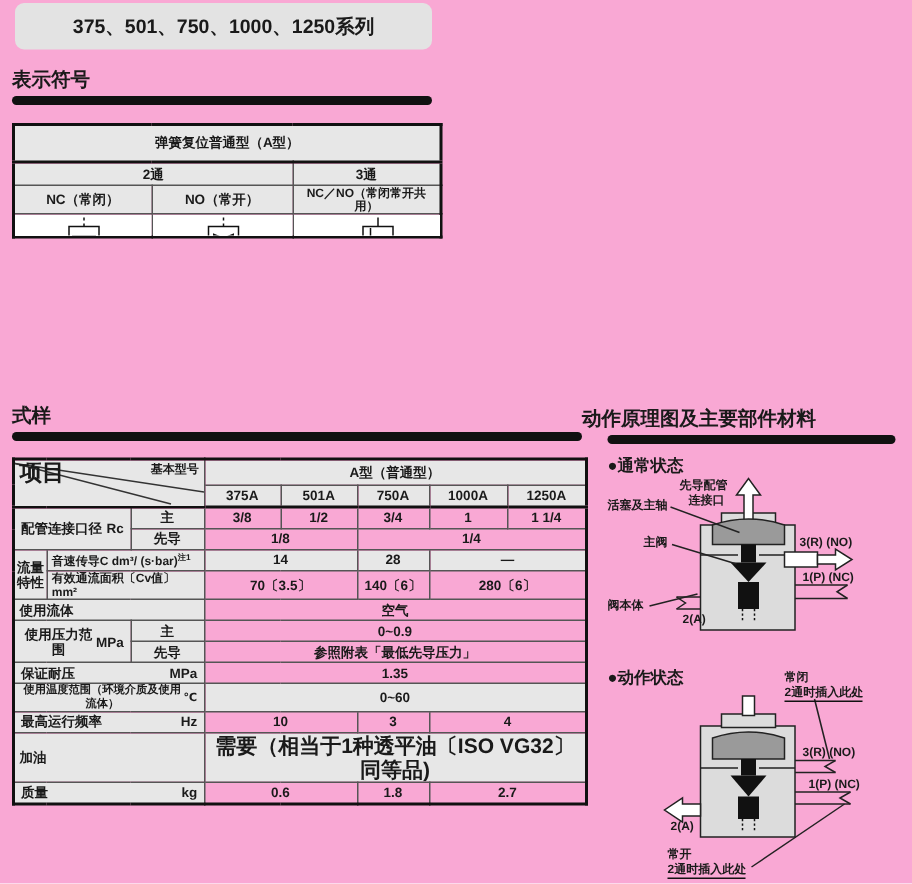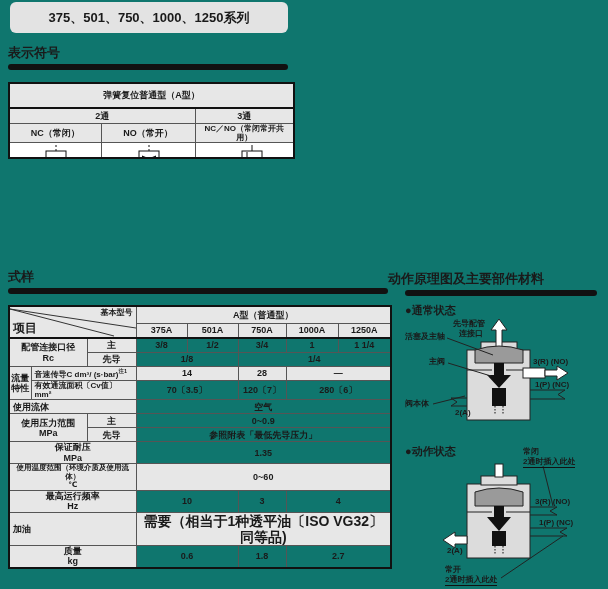--- a/index.html
+++ b/index.html
@@ -1,37 +1,37 @@
 <!DOCTYPE html>
 <html><head>
 <meta charset="utf-8">
 <style>
   html,body{margin:0;padding:0;background:#fff;}
-  .canvas{position:relative;width:608px;height:589px;background:#0f766e;overflow:hidden;
+  .canvas{position:relative;width:608px;height:589px;background:#f9a8d4;overflow:hidden;
           font-family:"Liberation Sans","DejaVu Sans",sans-serif;color:#1a1a1a;}
   .abs{position:absolute;}
   .title-box{left:10px;top:2px;width:278px;height:31px;background:#e3e3e3;border-radius:6px;
              display:flex;align-items:center;justify-content:center;font-size:13px;font-weight:bold;}
   .sec-head{font-size:13px;font-weight:bold;}
   .bar{background:#111;height:6px;border-radius:3px;}
   table{border-collapse:collapse;table-layout:fixed;}
   td{border:1px solid #555;font-size:9px;text-align:center;padding:0 1px;line-height:1.15;overflow:hidden;}
   .sym-table{width:285px;border:2px solid #111;}
   .sym-table td{height:14px;}
   .g{background:#e7e7e7;}
   .b{font-weight:bold;}
   .symcell{height:58px;position:relative;background:#fff;}
   .models td{font-weight:bold;font-size:9px;line-height:11px;vertical-align:middle;}
   .spec-table{width:382px;border:2px solid #111;}
   .spec-table td{height:13px;}
-  .lblflex{display:flex;justify-content:space-between;align-items:center;padding:0 3px;flex-direction:column;}
+  .lblflex{display:flex;justify-content:space-between;align-items:center;padding:0 3px;}
   .lleft{text-align:left;padding-left:3px;}
   .corner{position:relative;padding:0;}
   .corner-top{position:absolute;right:3px;top:1px;font-size:8px;font-weight:bold;}
-  .corner-bot{position:absolute;left:3px;bottom:1px;font-size:12px;font-weight:bold;margin-top:26px;}
+  .corner-bot{position:absolute;left:3px;bottom:13px;font-size:15px;font-weight:bold;margin-top:26px;}
   .notes{font-size:8.5px;line-height:11px;}
   .dia{position:absolute;}
   .dlbl{position:absolute;font-size:8px;font-weight:bold;white-space:nowrap;}
   .ul{border-bottom:1px solid #111;}
   .state-head{font-size:11px;font-weight:bold;text-align:center;}
   svg{display:block;}
 </style>
 </head>
 <body>
 
@@ -181,21 +181,21 @@
       <td colspan="2" class="g b">14</td>
       <td class="g b">28</td>
       <td colspan="2" class="g b">—</td>
     </tr>
     <tr>
       <td colspan="2" class="g b lleft" style="font-size:8px;">
         <span>有效通流面积〔Cv值〕</span>
         <span>mm²</span>
       </td>
       <td colspan="2" class="b">70〔3.5〕</td>
-      <td class="b">120〔7〕</td>
+      <td class="b">140〔6〕</td>
       <td colspan="2" class="b">280〔6〕</td>
     </tr>
     <tr>
       <td colspan="3" class="g b lleft">使用流体</td>
       <td colspan="5" class="b">空气</td>
     </tr>
     <tr>
       <td colspan="2" rowspan="2" class="g b">
         <div class="lblflex">
               <span>使用压力范围</span>

